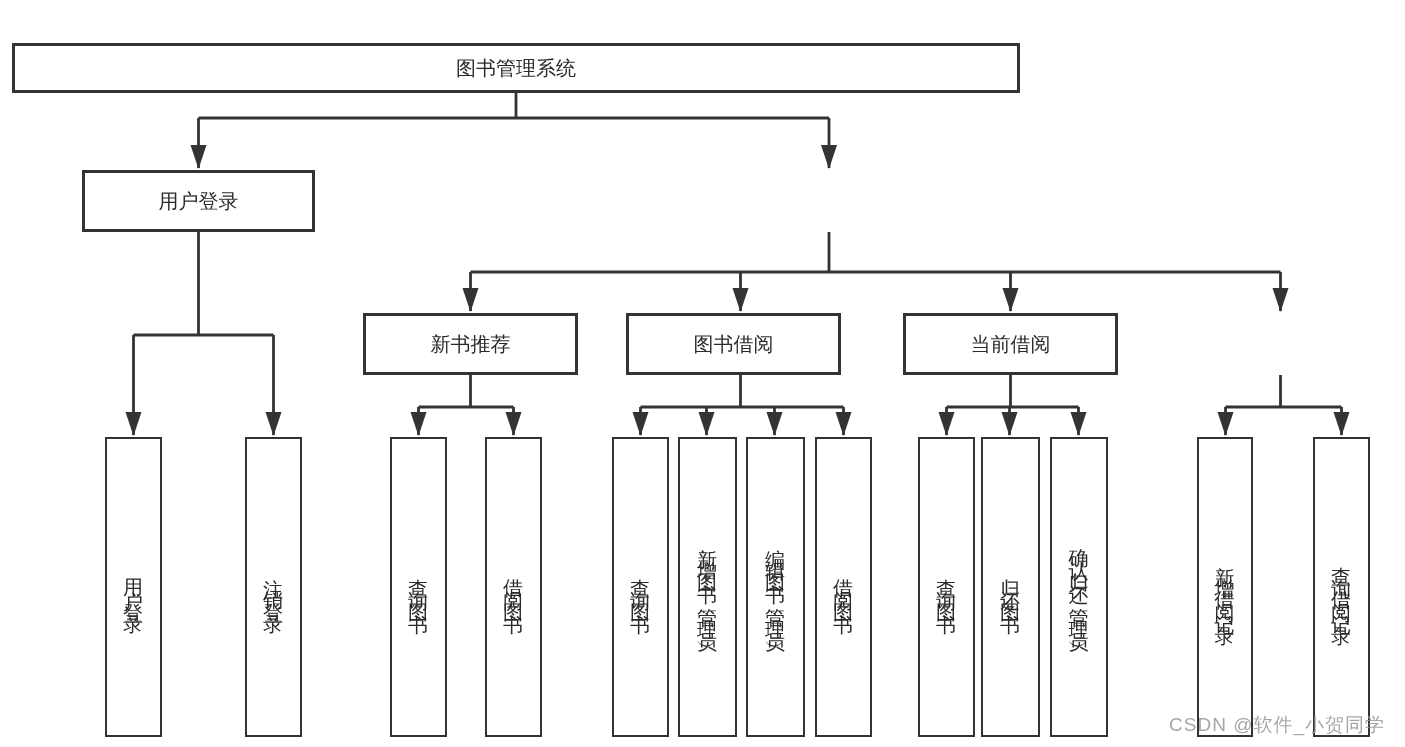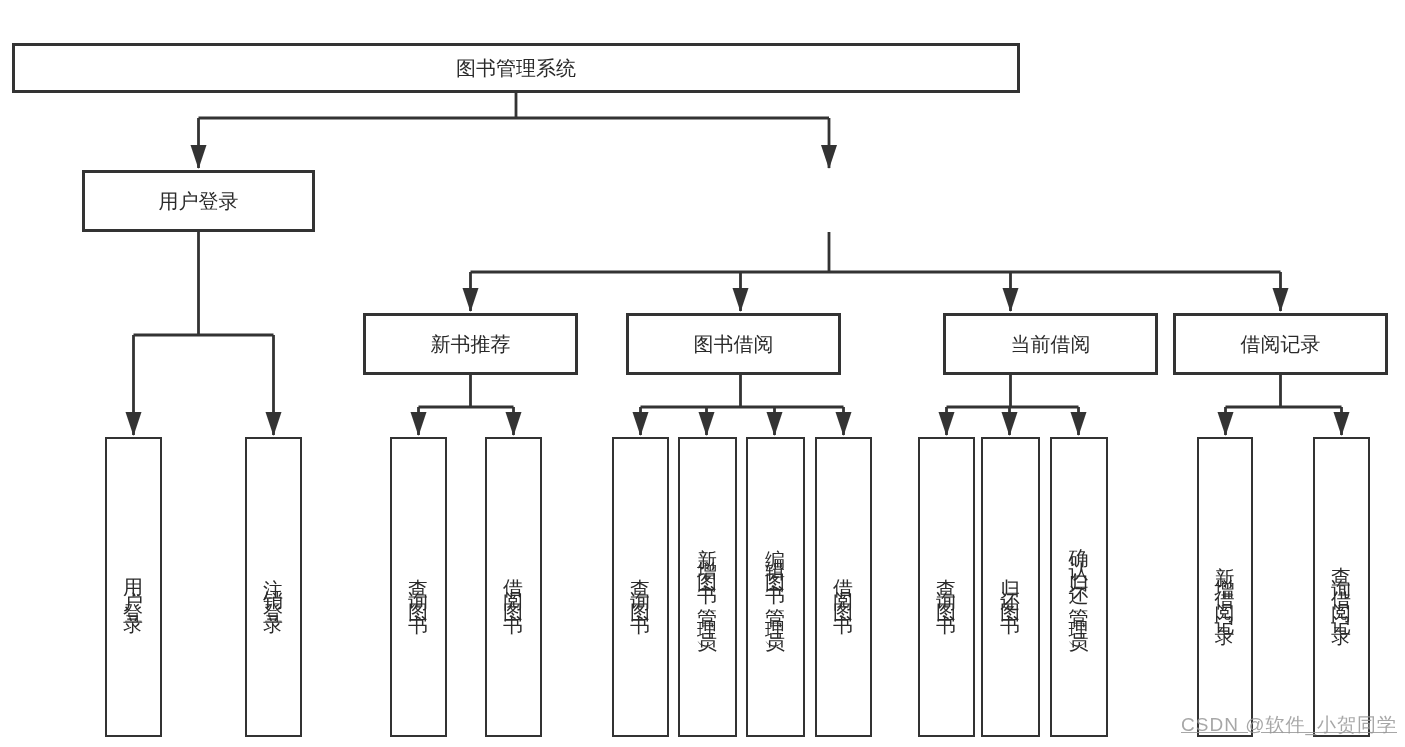--- a/index.html
+++ b/index.html
@@ -15,34 +15,34 @@
     box-sizing:border-box;display:flex;align-items:center;justify-content:center;
     z-index:2;font-size:20px;white-space:nowrap;
   }
   .n-root{left:12px;top:13px;width:1008px;height:50px;margin-top:30px;}
   .l2{top:170px;width:233px;height:62px;}
   .n-user-login{left:82px;}
   .n-book-mgmt{left:712px;}
   .l3{top:313px;width:215px;height:62px;}
   .n-new-books{left:363px;}
   .n-book-borrow{left:626px;}
-  .n-current-borrow{left:943px;text-align:right;}
+  .n-current-borrow{left:903px;text-align:right;}
   .n-records{left:1173px;}
   .leaf{top:437px;width:57px;height:300px;border-width:2.5px;}
   .vtext{
     writing-mode:vertical-lr;text-orientation:mixed;
     letter-spacing:12px;font-size:20px;line-height:1;
   }
   .lf1{left:105px}.lf2{left:245px}.lf3{left:390px}.lf4{left:485px}
   .lf5{left:612px}.lf6{left:678px;width:59px}.lf7{left:746px;width:59px}.lf8{left:815px}
   .lf9{left:918px}.lf10{left:981px;width:59px}.lf11{left:1050px;width:58px}
   .lf12{left:1197px;width:56px}.lf13{left:1313px}
   .watermark{
-    position:absolute;right:8px;top:712px;z-index:3;
-    font-size:19px;letter-spacing:1px;color:rgba(152,152,152,0.85);text-decoration:underline;
+    position:absolute;right:20px;top:712px;z-index:3;
+    font-size:19px;letter-spacing:1px;color:rgba(152,152,152,0.85);
   }
 </style>
 </head>
 <body>
 
 <div class="stage">
 
   <svg class="connectors" width="1405" height="747" viewBox="0 0 1405 747">
     <defs>
       <marker id="arrow" markerUnits="userSpaceOnUse" markerWidth="28" markerHeight="20" refX="23" refY="8.5" orient="auto">
@@ -82,21 +82,20 @@
     </g>
   </svg>
 
   <div class="node n-root">图书管理系统</div>
 
   <div class="node l2 n-user-login">用户登录</div>
 
   <div class="node l3 n-new-books">新书推荐</div>
   <div class="node l3 n-book-borrow">图书借阅</div>
   <div class="node l3 n-current-borrow">当前借阅</div>
-  <div class="node l3 n-records">借阅记录</div>
 
   <div class="node leaf lf1">
     <span class="vtext">用户登录</span>
   </div>
   <div class="node leaf lf2">
     <span class="vtext">注销登录</span>
   </div>
   <div class="node leaf lf3">
     <span class="vtext">查询图书</span>
   </div>

